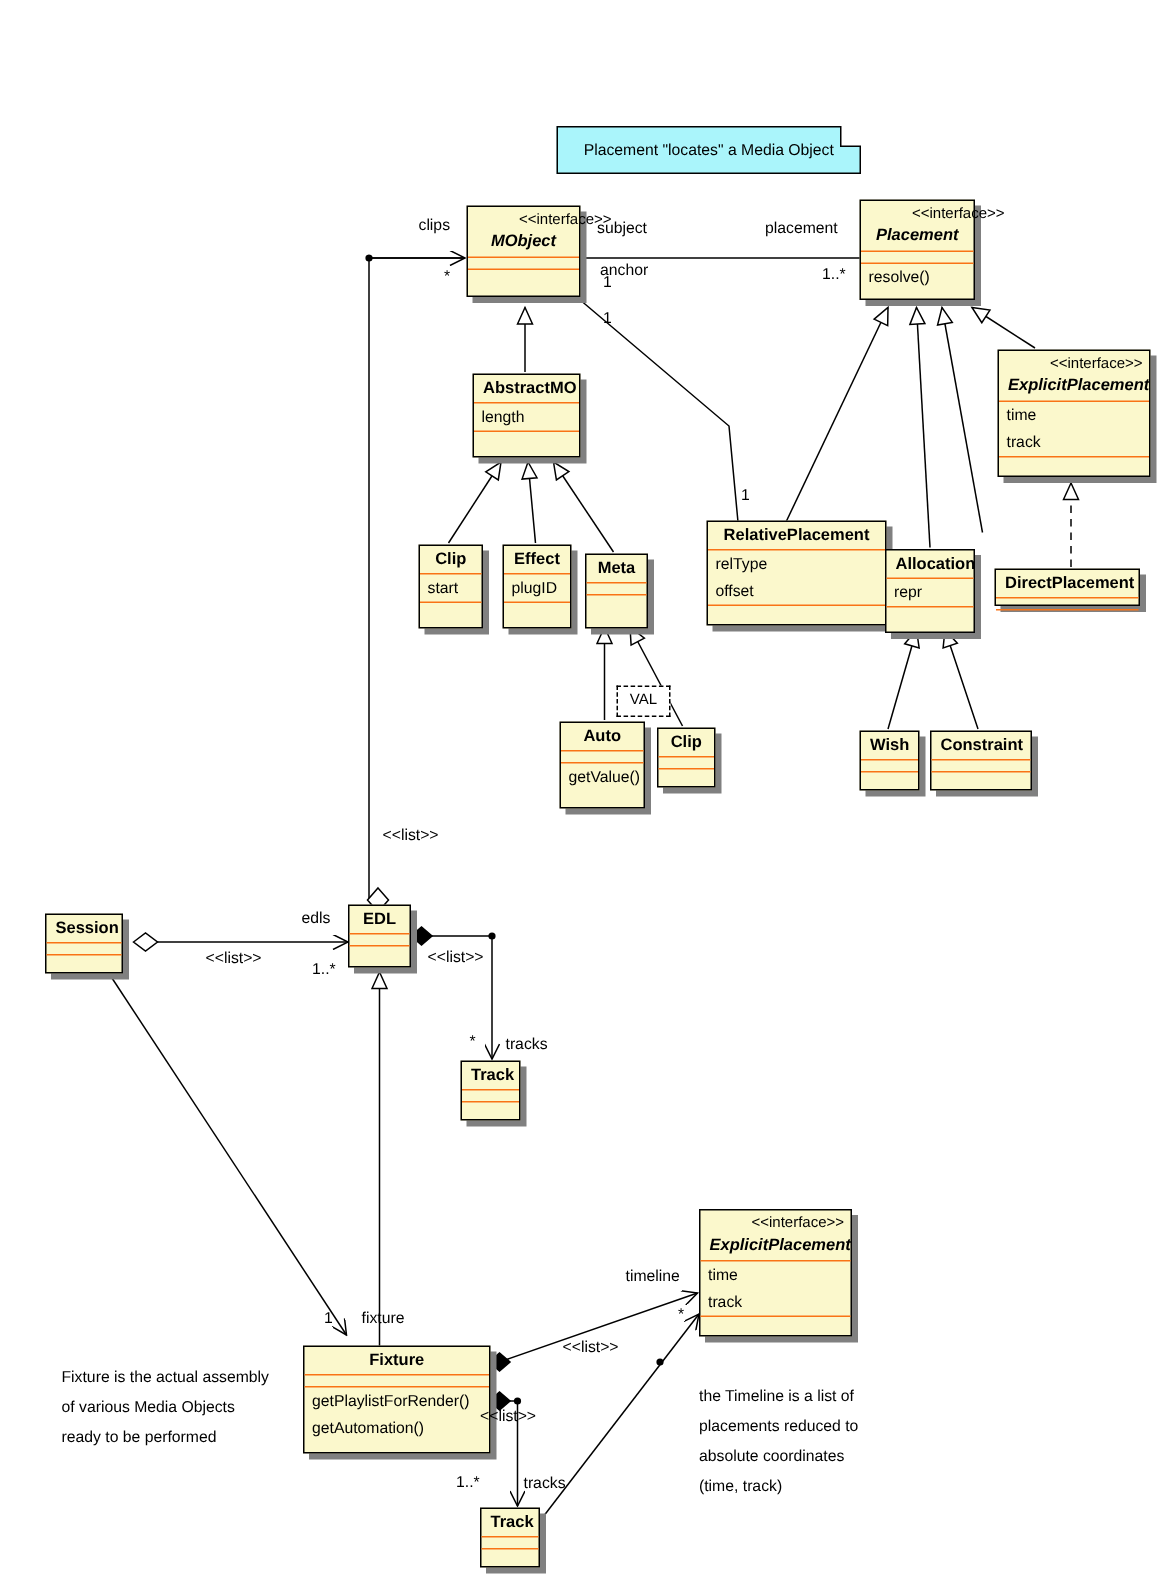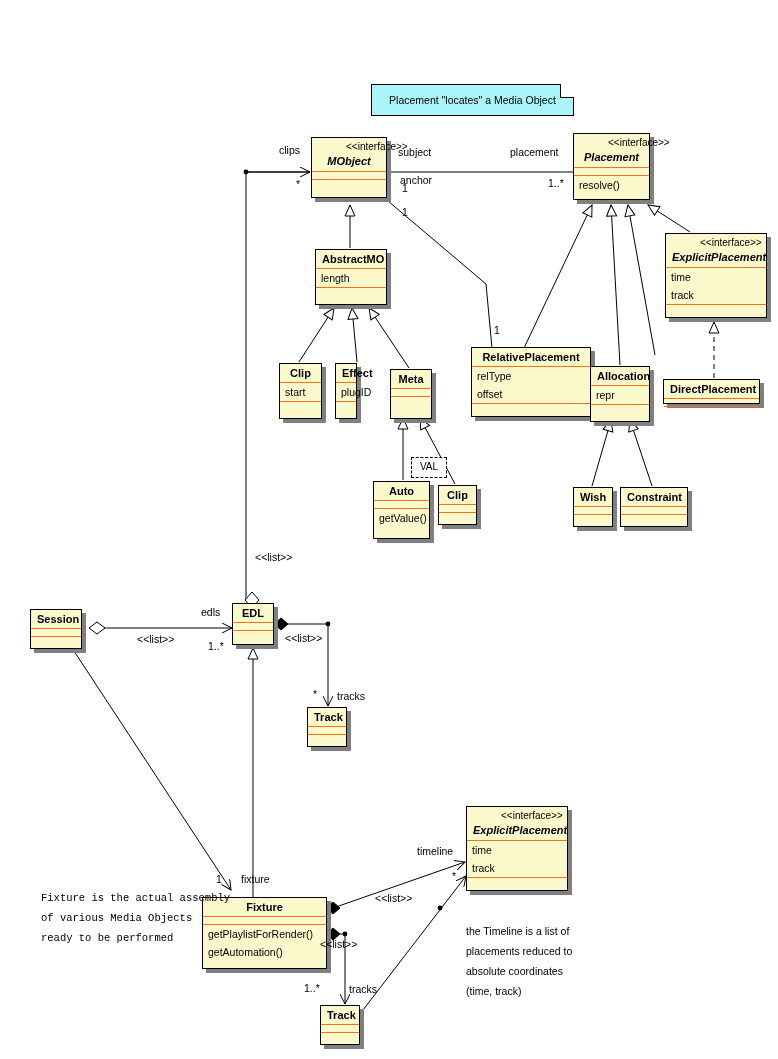--- a/index.html
+++ b/index.html
@@ -182,21 +182,21 @@
   <div class="cls" style="left:279px;top:363px;width:43px;height:56px;">
     <div class="sec">
       <div class="nm">Clip</div>
     </div>
     <div class="sec">
       <div class="attr">start</div>
     </div>
     <div class="sec empty"></div>
   </div>
 
-  <div class="cls" style="left:335px;top:363px;width:22px;height:56px;">
+  <div class="cls" style="left:335px;top:363px;width:46px;height:56px;">
     <div class="sec">
       <div class="nm">Effect</div>
     </div>
     <div class="sec">
       <div class="attr">plugID</div>
     </div>
     <div class="sec empty"></div>
   </div>
 
   <div class="cls" style="left:390px;top:369px;width:42px;height:50px;">
@@ -347,21 +347,21 @@
   <div class="lbl" style="left:337px;top:690px;">tracks</div>
   <div class="lbl" style="left:216px;top:873px;">1</div>
   <div class="lbl" style="left:241px;top:873px;">fixture</div>
   <div class="lbl" style="left:417px;top:845px;">timeline</div>
   <div class="lbl" style="left:452px;top:870px;">*</div>
   <div class="lbl" style="left:375px;top:892px;">&lt;&lt;list&gt;&gt;</div>
   <div class="lbl" style="left:320px;top:938px;">&lt;&lt;list&gt;&gt;</div>
   <div class="lbl" style="left:304px;top:982px;">1..*</div>
   <div class="lbl" style="left:349px;top:983px;">tracks</div>
 
-  <div class="txtblock" style="left:41px;top:888px;font-family:Liberation Mono, monospace;">
+  <div class="txtblock" style="left:41px;top:908px;">
     <div>Fixture is the actual assembly</div>
     <div>of various Media Objects</div>
     <div>ready to be performed</div>
   </div>
 
   <div class="txtblock" style="left:466px;top:921px;">
     <div>the Timeline is a list of</div>
     <div>placements reduced to</div>
     <div>absolute coordinates</div>
     <div>(time, track)</div>

